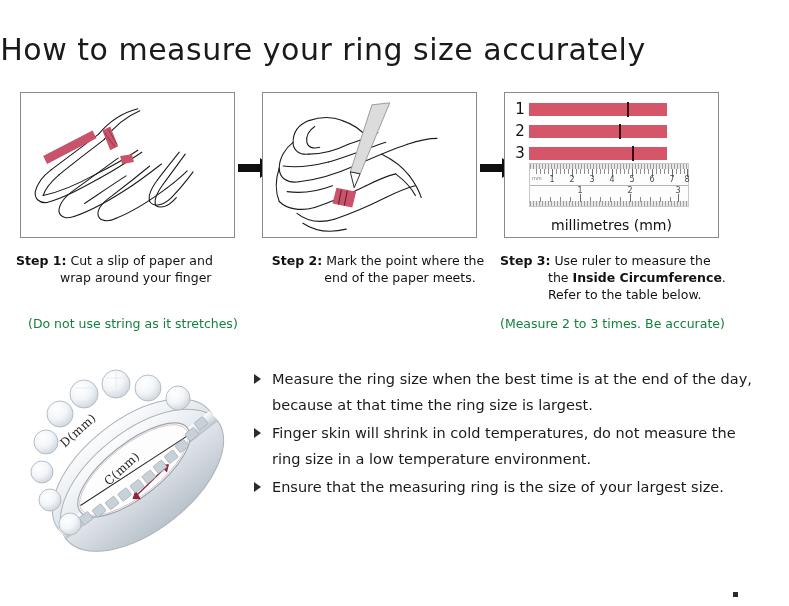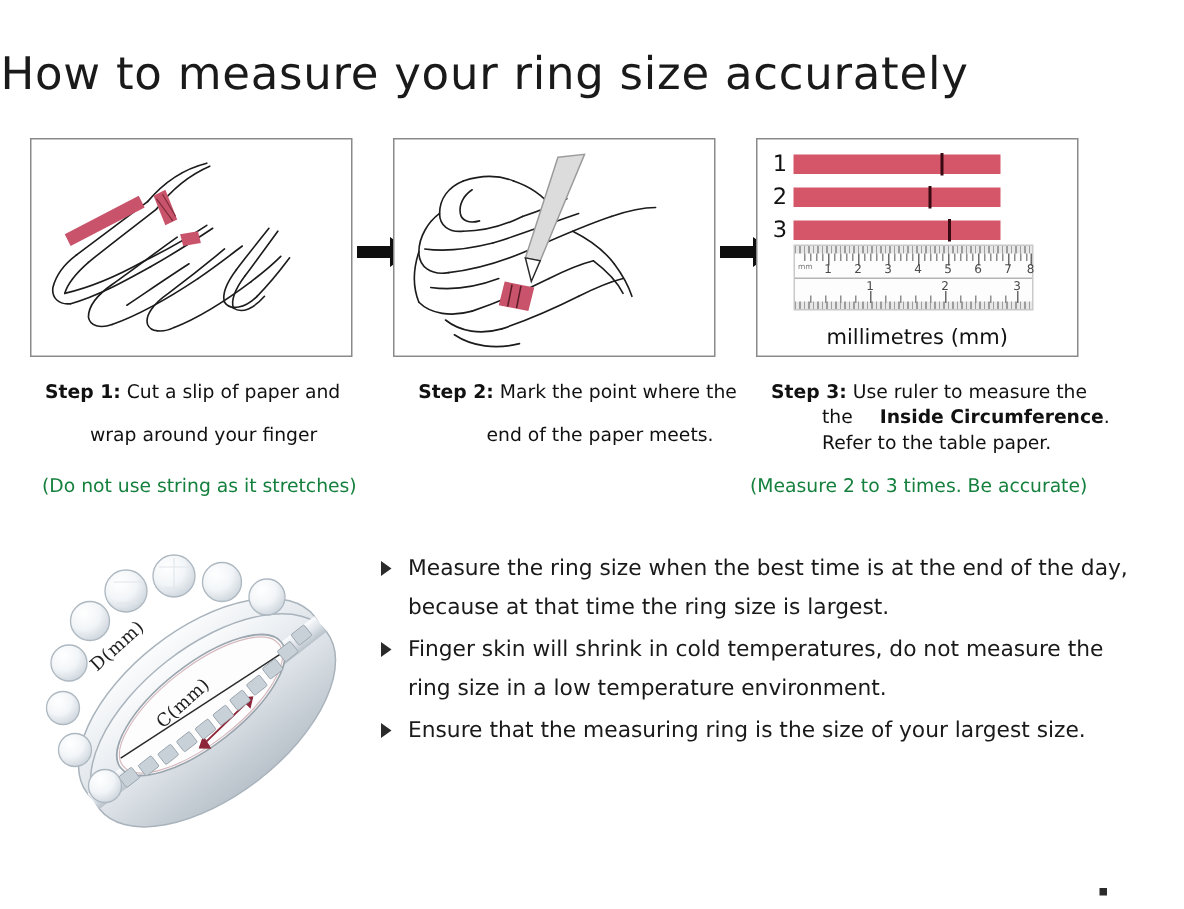--- a/index.html
+++ b/index.html
@@ -119,25 +119,25 @@
   .sketch { position: absolute; left: 0; top: 0; width: 100%; height: 100%; }
 
   
   .caption {
     position: absolute;
     font-family: "DejaVu Sans", sans-serif;
     font-size: 12.5px;
     line-height: 17px;
     color: #111;
   }
-  .caption .b { font-weight: bold; margin-left: 14px; }
+  .caption .b { font-weight: bold; }
   .cap-1 { left: 16px; top: 252px; width: 240px; }
   .cap-2 { left: 258px; top: 252px; width: 240px; text-align: center; }
   .cap-3 { left: 500px; top: 252px; width: 270px; }
-  .cap-line-indent { padding-left: 44px; display: block; margin-top: 12px; }
+  .cap-line-indent { padding-left: 44px; display: block; }
   .cap-line-indent-3 { padding-left: 48px; display: block; }
 
   .note {
     position: absolute;
     font-family: "DejaVu Sans", sans-serif;
     font-size: 12.5px;
     color: #15803d;
   }
   .note-1 { left: 28px; top: 316px; }
   .note-3 { left: 500px; top: 316px; }
@@ -405,21 +405,21 @@
   <div class="caption cap-2">
     <span class="b">Step 2:</span>
     <span>Mark the point where the</span>
     <span class="cap-line-indent">end of the paper meets.</span>
   </div>
 
   <div class="caption cap-3">
     <span class="b">Step 3:</span>
     <span>Use ruler to measure the</span>
     <span class="cap-line-indent-3"><span>the </span><span class="b">Inside Circumference</span><span>.</span></span>
-    <span class="cap-line-indent-3">Refer to the table paper.</span>
+    <span class="cap-line-indent-3">Refer to the table below.</span>
   </div>
   <div class="note note-3">(Measure 2 to 3 times. Be accurate)</div>
 
   <div class="ring-area">
     <svg width="225" height="230" viewBox="0 0 225 230">
       <defs>
         <radialGradient id="gem" cx="35%" cy="30%" r="75%">
           <stop offset="0%" stop-color="#ffffff"></stop>
           <stop offset="55%" stop-color="#f2f5f8"></stop>
           <stop offset="100%" stop-color="#cdd5dc"></stop>

